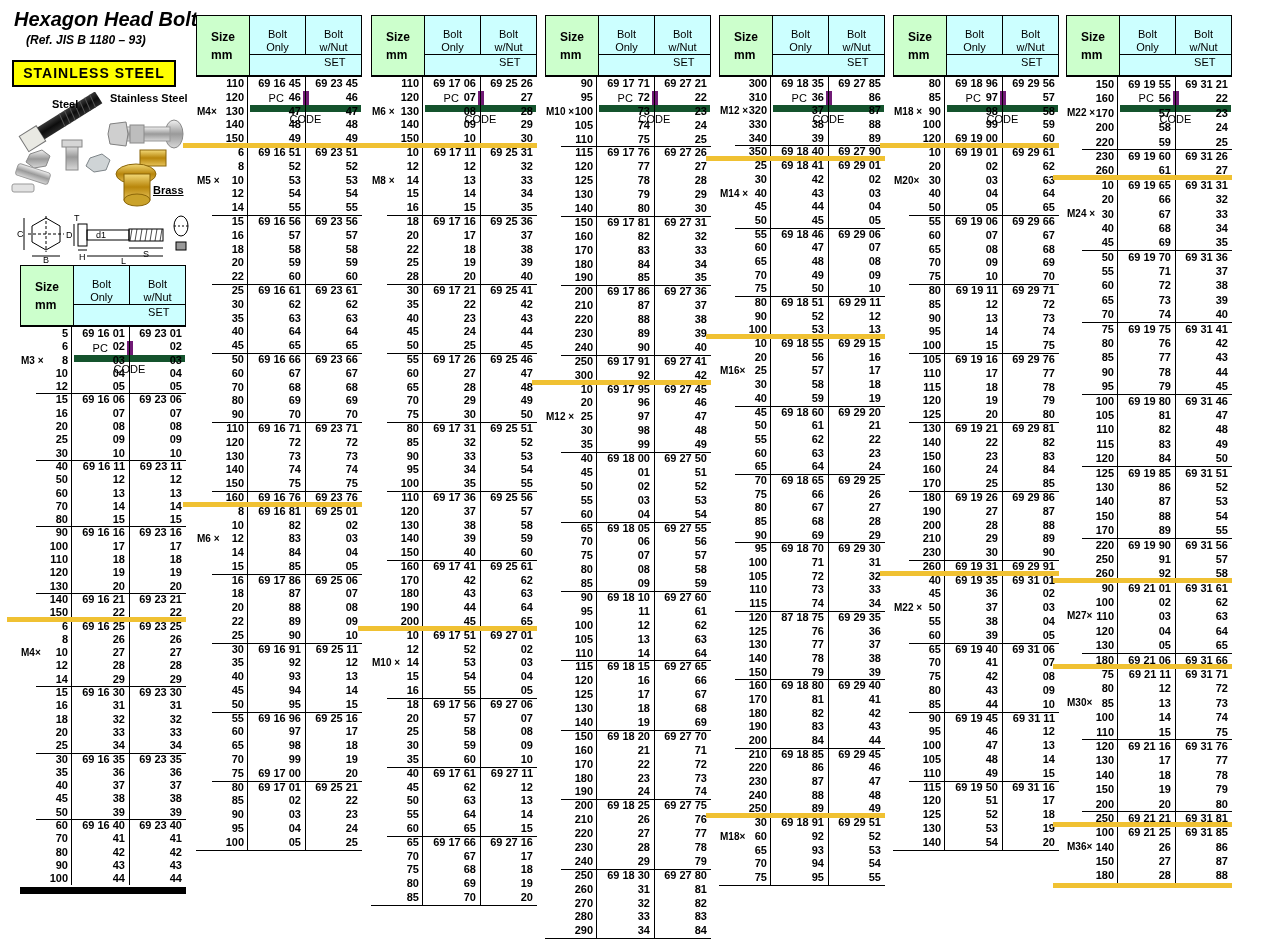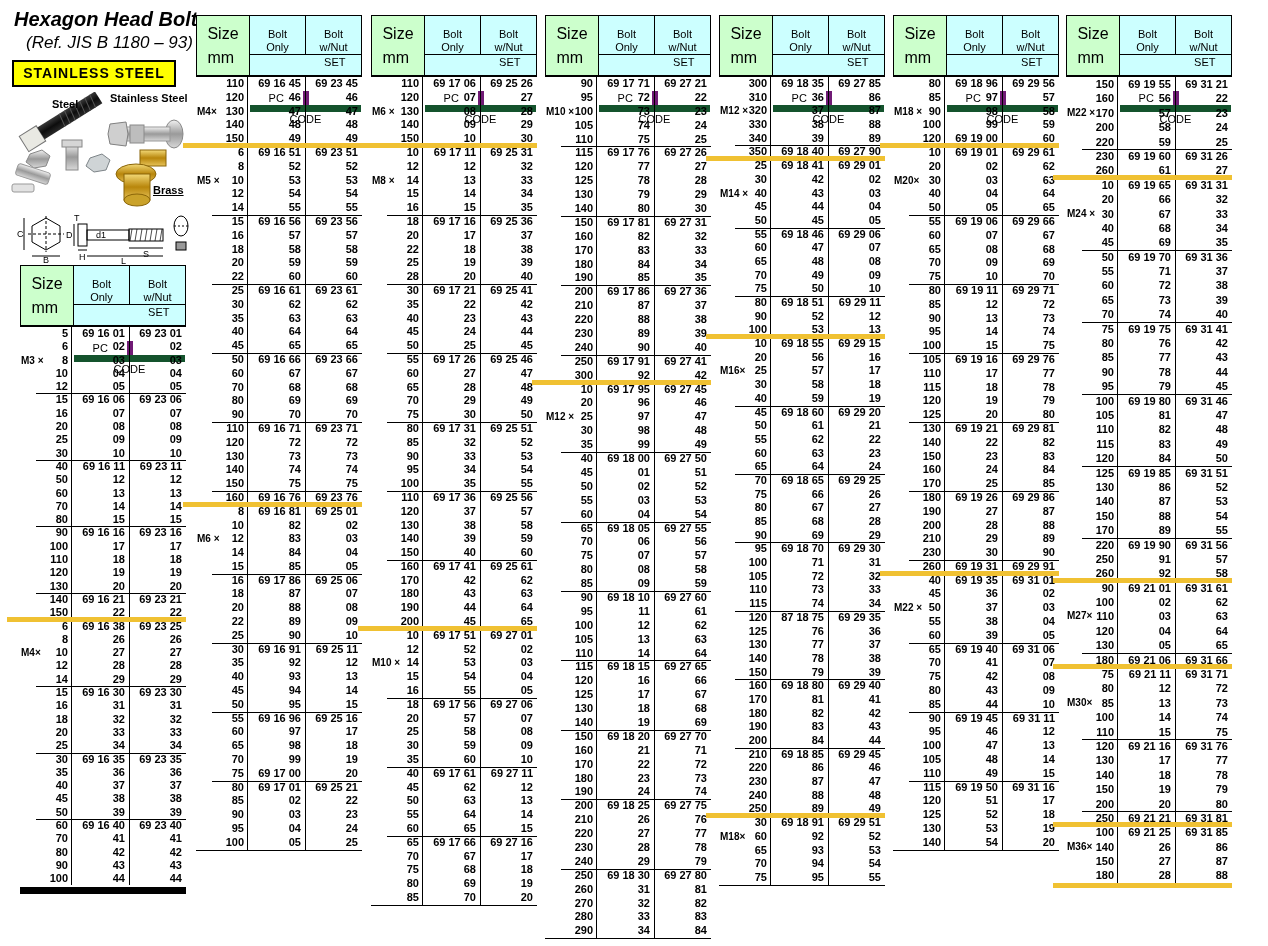--- a/index.html
+++ b/index.html
@@ -3,36 +3,36 @@
 <meta charset="utf-8">
 <style>
   html,body{margin:0;padding:0;}
   body{width:1268px;height:946px;background:#fff;position:relative;overflow:hidden;
        font-family:"Liberation Sans",sans-serif;color:#000;}
   :root{--green:#CCFFCC;--cyan:#CCFFFF;--yellow:#F0C132;--badge:#FFFF00;}
 
   
   .intro{position:absolute;left:0;top:0;width:195px;height:946px;}
   .title{position:absolute;top:8px;left:14px;font-size:20px;font-weight:bold;font-style:italic;white-space:nowrap;}
-  .subtitle{position:absolute;top:33px;left:26px;font-size:17px;font-weight:normal;font-style:italic;white-space:nowrap;}
+  .subtitle{position:absolute;top:33px;left:26px;font-size:12px;font-weight:bold;font-style:italic;white-space:nowrap;}
   .badge{position:absolute;top:60px;left:12px;width:160px;height:23px;line-height:23px;
          background:var(--badge);border:2px solid #000;text-align:center;
          font-weight:bold;font-size:14px;letter-spacing:1px;}
   .photos{position:absolute;top:92px;left:6px;width:186px;height:118px;}
   .photos .lbl{position:absolute;font-weight:bold;font-size:11px;}
   .lbl-steel{top:6px;left:46px;}
   .lbl-ss{top:0px;left:104px;font-size:10px;}
   .lbl-brass{top:92px;left:147px;text-decoration:underline;}
   .diagram{position:absolute;top:212px;left:16px;width:175px;height:52px;}
 
   
   .tcol{position:absolute;width:166px;font-size:11px;font-weight:bold;}
   .thead{display:flex;border:1px solid #000;border-bottom:2px solid #000;height:62px;box-sizing:border-box;}
   .size-hd{width:52px;background:var(--green);border-right:1px solid #000;display:flex;flex-direction:column;
-           justify-content:center;align-items:center;font-weight:normal;font-size:16px;line-height:1.5;}
+           justify-content:center;align-items:center;font-weight:bold;font-size:12px;line-height:1.5;}
   .hd-right{flex:1;display:flex;flex-direction:column;background:var(--cyan);}
   .hd-row1{display:flex;flex:0 0 27px;}
   .hd-row1 div{flex:1;text-align:center;font-weight:normal;font-size:11px;line-height:1.2;padding-top:12px;}
   .hd-row1 div:first-child{border-right:1px solid #000;}
   .hd-row2{display:flex;flex:0 0 15px;border-top:1px solid #000;}
   .hd-row2 div{flex:1;text-align:center;font-weight:normal;font-size:11px;line-height:14px;}
   .hd-row2 div:first-child{border-right:6px solid #701a75;margin-top:36px;}
   .hd-row3{flex:1;border-top:7px solid #14532d;text-align:center;font-weight:normal;font-size:11px;line-height:14px;}
 
   .tblock{position:relative;}
@@ -291,21 +291,21 @@
           </div>
           <div class="trow">
             <span class="c-size"><i class="pfx"></i>150</span>
             <span class="c-pc">22</span>
             <span class="c-set">22</span>
           </div>
         </div>
         <div class="tblock divider">
           <div class="trow">
             <span class="c-size"><i class="pfx"></i>6</span>
-            <span class="c-pc">69 16 38</span>
+            <span class="c-pc">69 16 25</span>
             <span class="c-set">69 23 25</span>
           </div>
           <div class="trow">
             <span class="c-size"><i class="pfx"></i>8</span>
             <span class="c-pc">26</span>
             <span class="c-set">26</span>
           </div>
           <div class="trow">
             <span class="c-size"><i class="pfx">M4×</i>10</span>
             <span class="c-pc">27</span>

